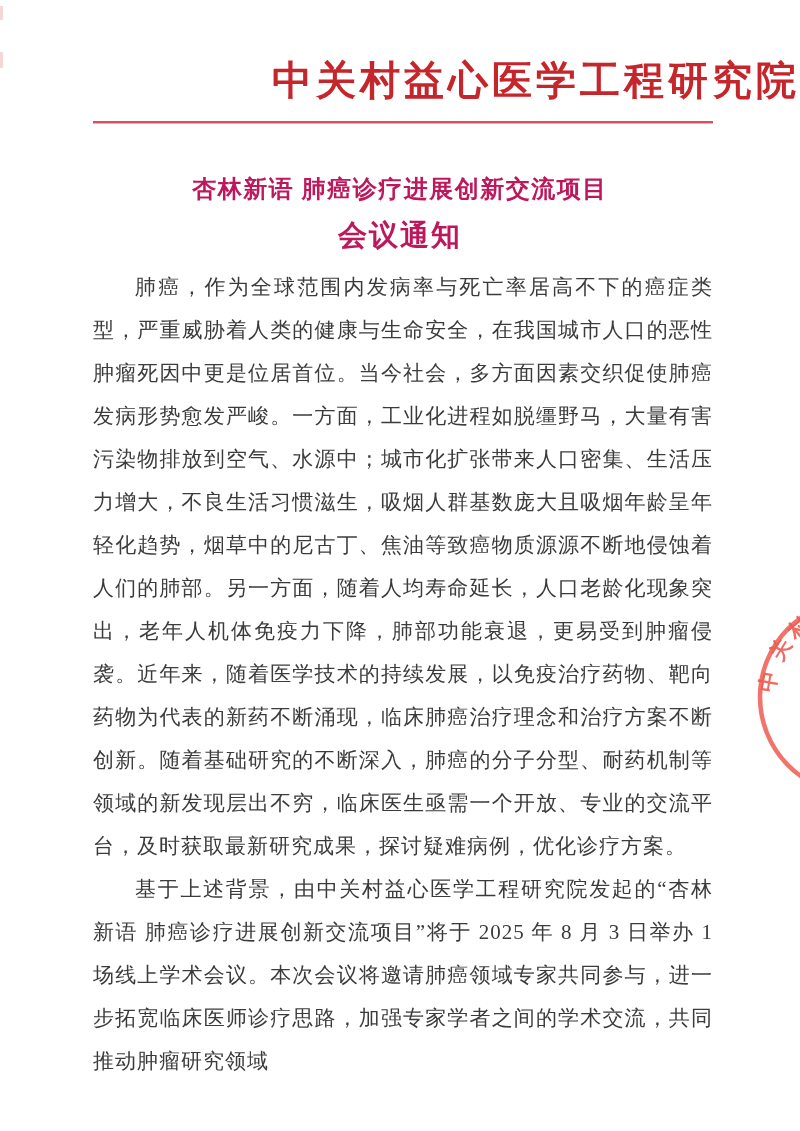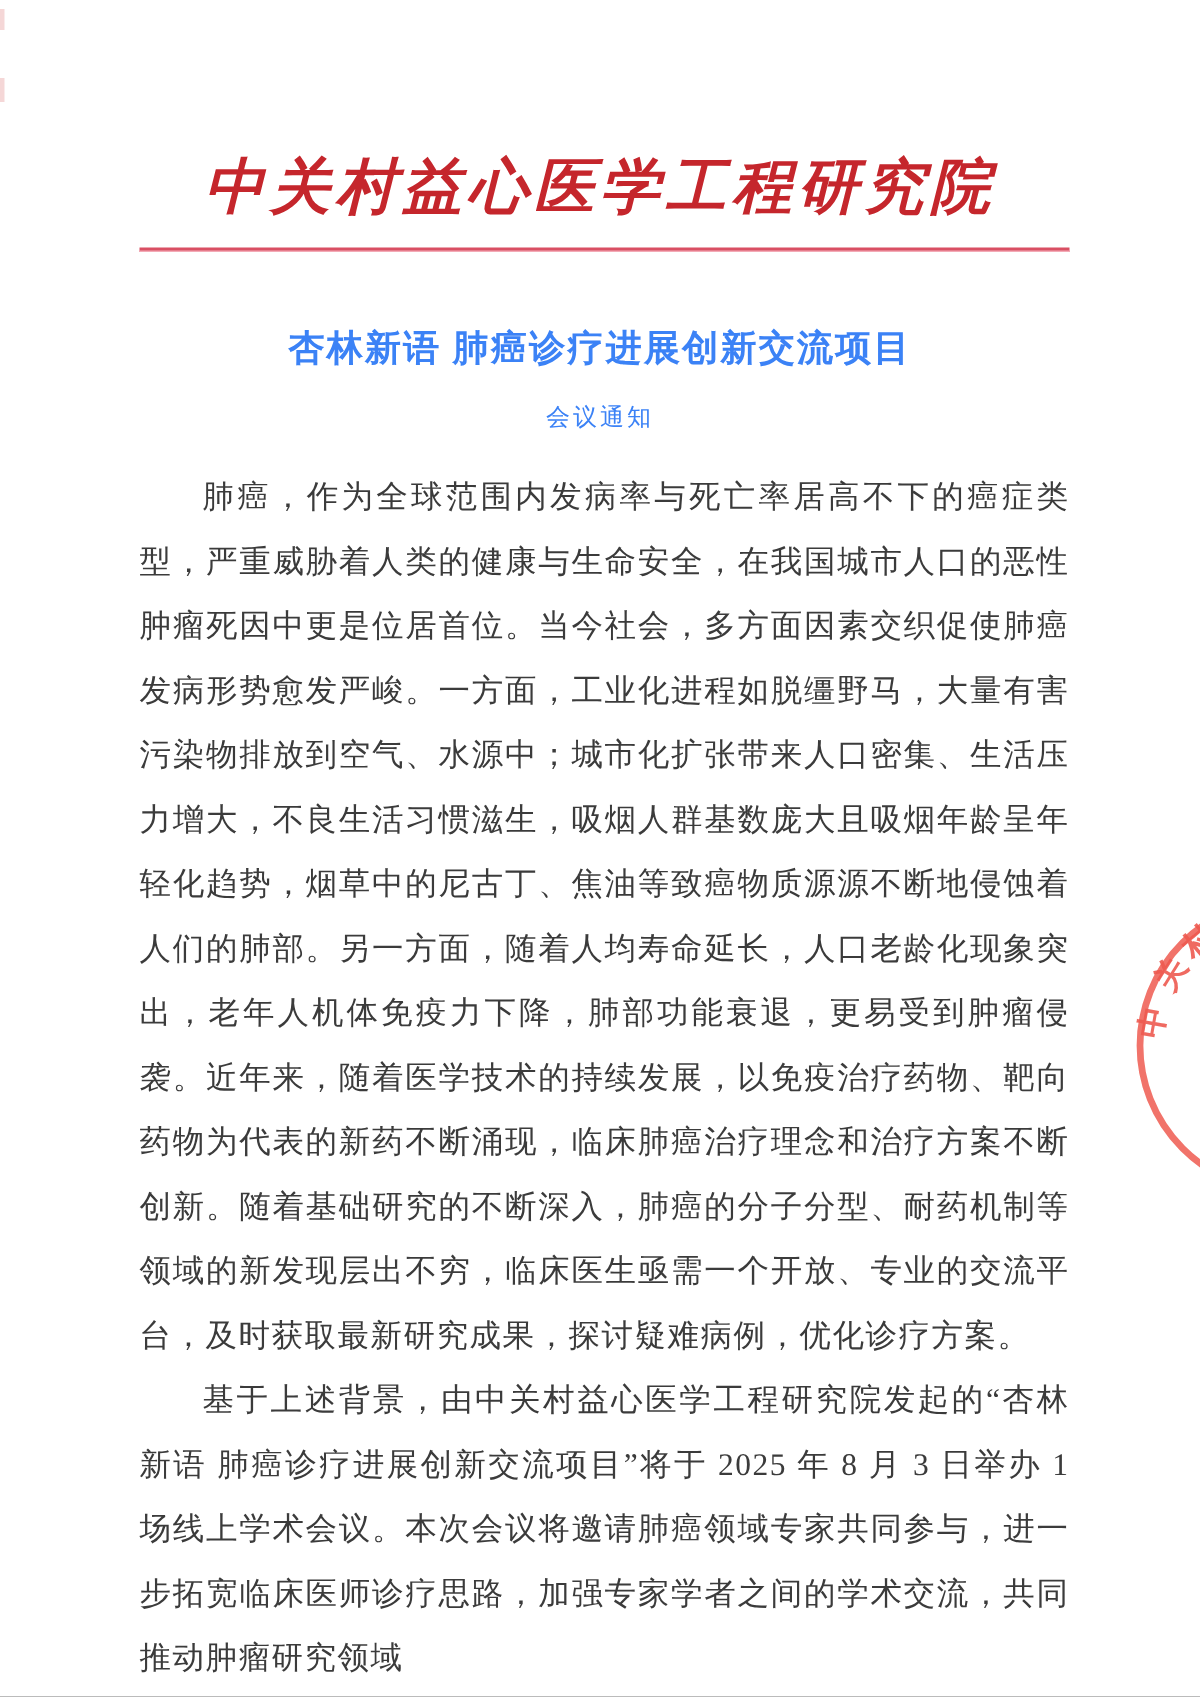--- a/index.html
+++ b/index.html
@@ -5,21 +5,21 @@
   html, body { margin: 0; padding: 0; background: #888; }
   .page {
     position: relative;
     width: 800px;
     height: 1131px;
     margin: 0 auto;
     background: #ffffff;
     overflow: hidden;
     font-family: "Liberation Serif", "DejaVu Serif", serif;
   }
-  .letterhead { text-align: center; padding-top: 100px; font-style: italic; }
+  .letterhead { text-align: right; padding-top: 56px; }
   .org-zh {
     margin: 0;
     color: #c5262c;
     font-size: 40px;
     font-weight: bold;
     letter-spacing: 4px;
     line-height: 1.25;
     white-space: nowrap;
   }
   .org-en {
@@ -31,32 +31,32 @@
     line-height: 1.1;
     white-space: nowrap;
   }
   .head-rule {
     width: 620px;
     height: 2px;
     background: #d94f63;
     border-bottom: 1px solid #f3aab6;
     margin: 15px auto 0 93px;
   }
-  .doc-titles { margin: 50px 93px 0 93px; text-align: center; color: #3b82f6; }
+  .doc-titles { margin: 50px 93px 0 93px; text-align: center; color: #be185d; }
   .doc-title {
     margin: 0;
     font-size: 24px;
     font-weight: bold;
     letter-spacing: 1.5px;
     line-height: 30px;
   }
   .doc-subtitle {
     margin: 16px 0 0 0;
-    font-size: 16px;
-    font-weight: normal;
+    font-size: 29px;
+    font-weight: bold;
     letter-spacing: 2px;
     line-height: 30px;
   }
   .body-text {
     margin: 16px 87px 0 93px;
     color: #3b3b3b;
     font-size: 21px;
     line-height: 43px;
     letter-spacing: 1px;
     text-align: justify;

